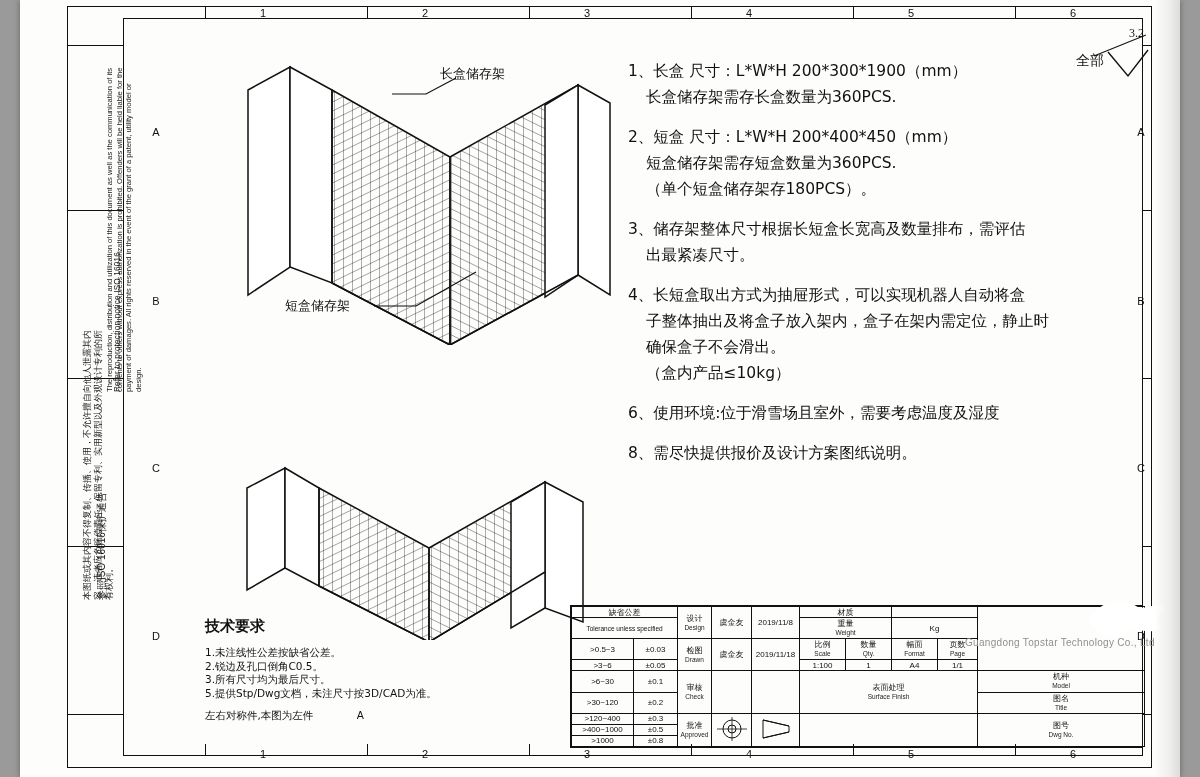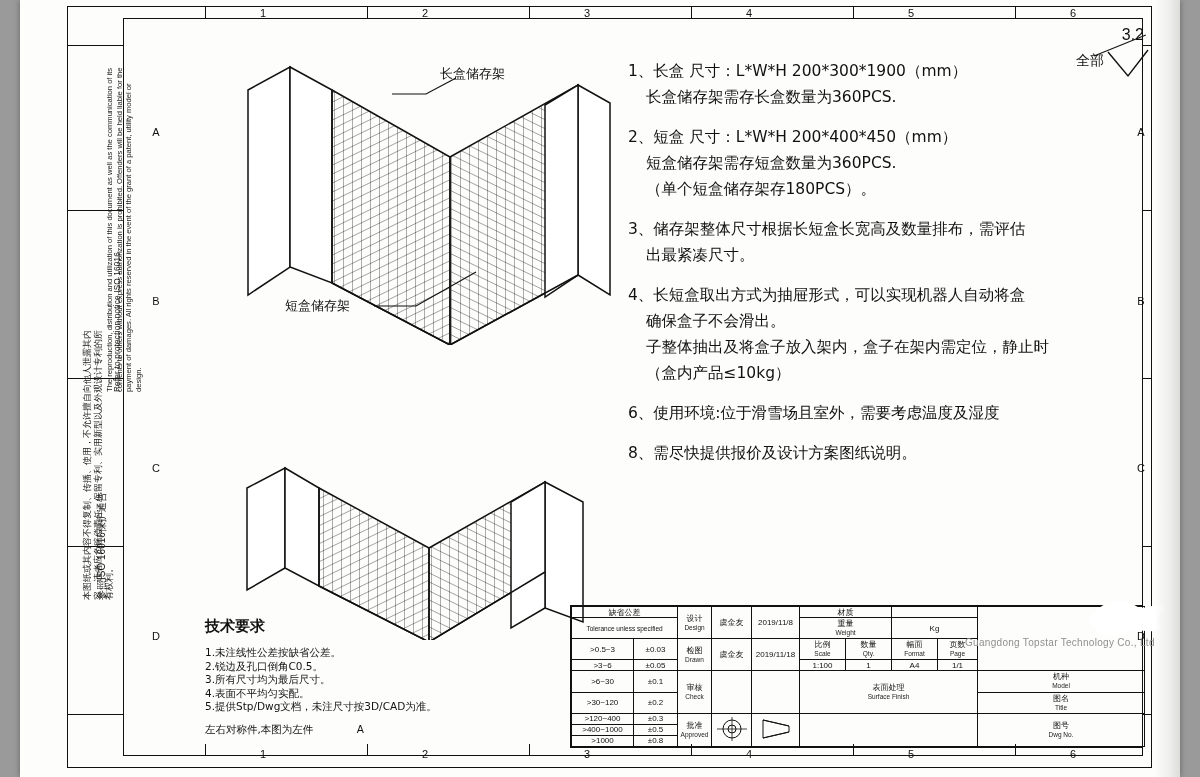--- a/index.html
+++ b/index.html
@@ -130,21 +130,22 @@
   
   #finish {
     position: absolute;
     right: 28px; top: 26px;
     width: 120px; height: 52px;
     color: #111;
   }
   #finish .val {
     position: absolute;
     right: 8px; top: 0px;
-    font-size: 16px;
+    font-size: 12px;
+    font-family: Liberation Serif, serif;
   }
   #finish .all {
     position: absolute;
     right: 48px; top: 26px;
     font-size: 14px;
   }
   #finish .bar {
     position: absolute;
     right: 4px; top: 19px;
     width: 56px; height: 1.4px;
@@ -360,40 +361,39 @@
         <polyline points="104,226 214,282 330,212" fill="none"></polyline>
       </g>
     </svg>
 
     <div id="tech">
       <h3>技术要求</h3>
       <ol>
         <li>1.未注线性公差按缺省公差。</li>
         <li>2.锐边及孔口倒角C0.5。</li>
         <li>3.所有尺寸均为最后尺寸。</li>
-        <li>4.表面不平均匀实配。</li>
         <li>5.提供Stp/Dwg文档，未注尺寸按3D/CAD为准。</li>
       </ol>
       <div class="foot">
         <span>左右对称件,本图为左件</span>
         <span style="margin-left:40px">A</span>
       </div>
     </div>
 
     <div id="notes">
       <p>1、长盒 尺寸：L*W*H  200*300*1900（mm）</p>
       <p class="sub">长盒储存架需存长盒数量为360PCS.</p>
       <p>2、短盒 尺寸：L*W*H  200*400*450（mm）</p>
       <p class="sub">短盒储存架需存短盒数量为360PCS.</p>
       <p class="sub">（单个短盒储存架存180PCS）。</p>
       <p>3、储存架整体尺寸根据长短盒长宽高及数量排布，需评估</p>
       <p class="sub">出最紧凑尺寸。</p>
       <p>4、长短盒取出方式为抽屉形式，可以实现机器人自动将盒</p>
+      <p class="sub">子整体抽出及将盒子放入架内，盒子在架内需定位，静止时</p>
       <p class="sub">确保盒子不会滑出。</p>
-      <p class="sub">子整体抽出及将盒子放入架内，盒子在架内需定位，静止时</p>
       <p class="sub">（盒内产品≤10kg）</p>
       <p>6、使用环境:位于滑雪场且室外，需要考虑温度及湿度</p>
       <p>8、需尽快提供报价及设计方案图纸说明。</p>
     </div>
 
     <div id="titleblock">
       <table>
         <colgroup>
           <col style="width:62px">
             <col style="width:44px">

